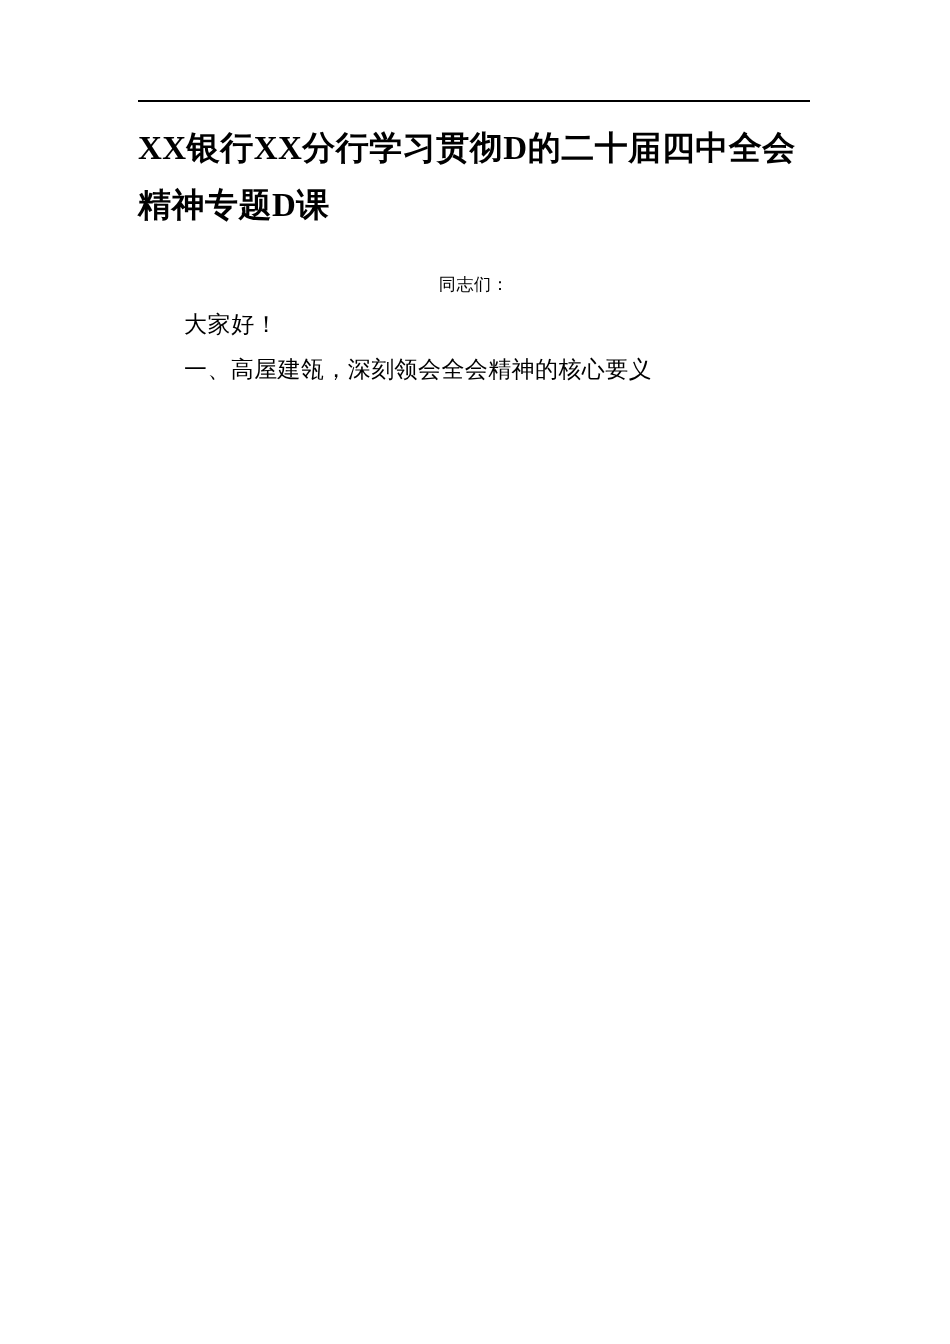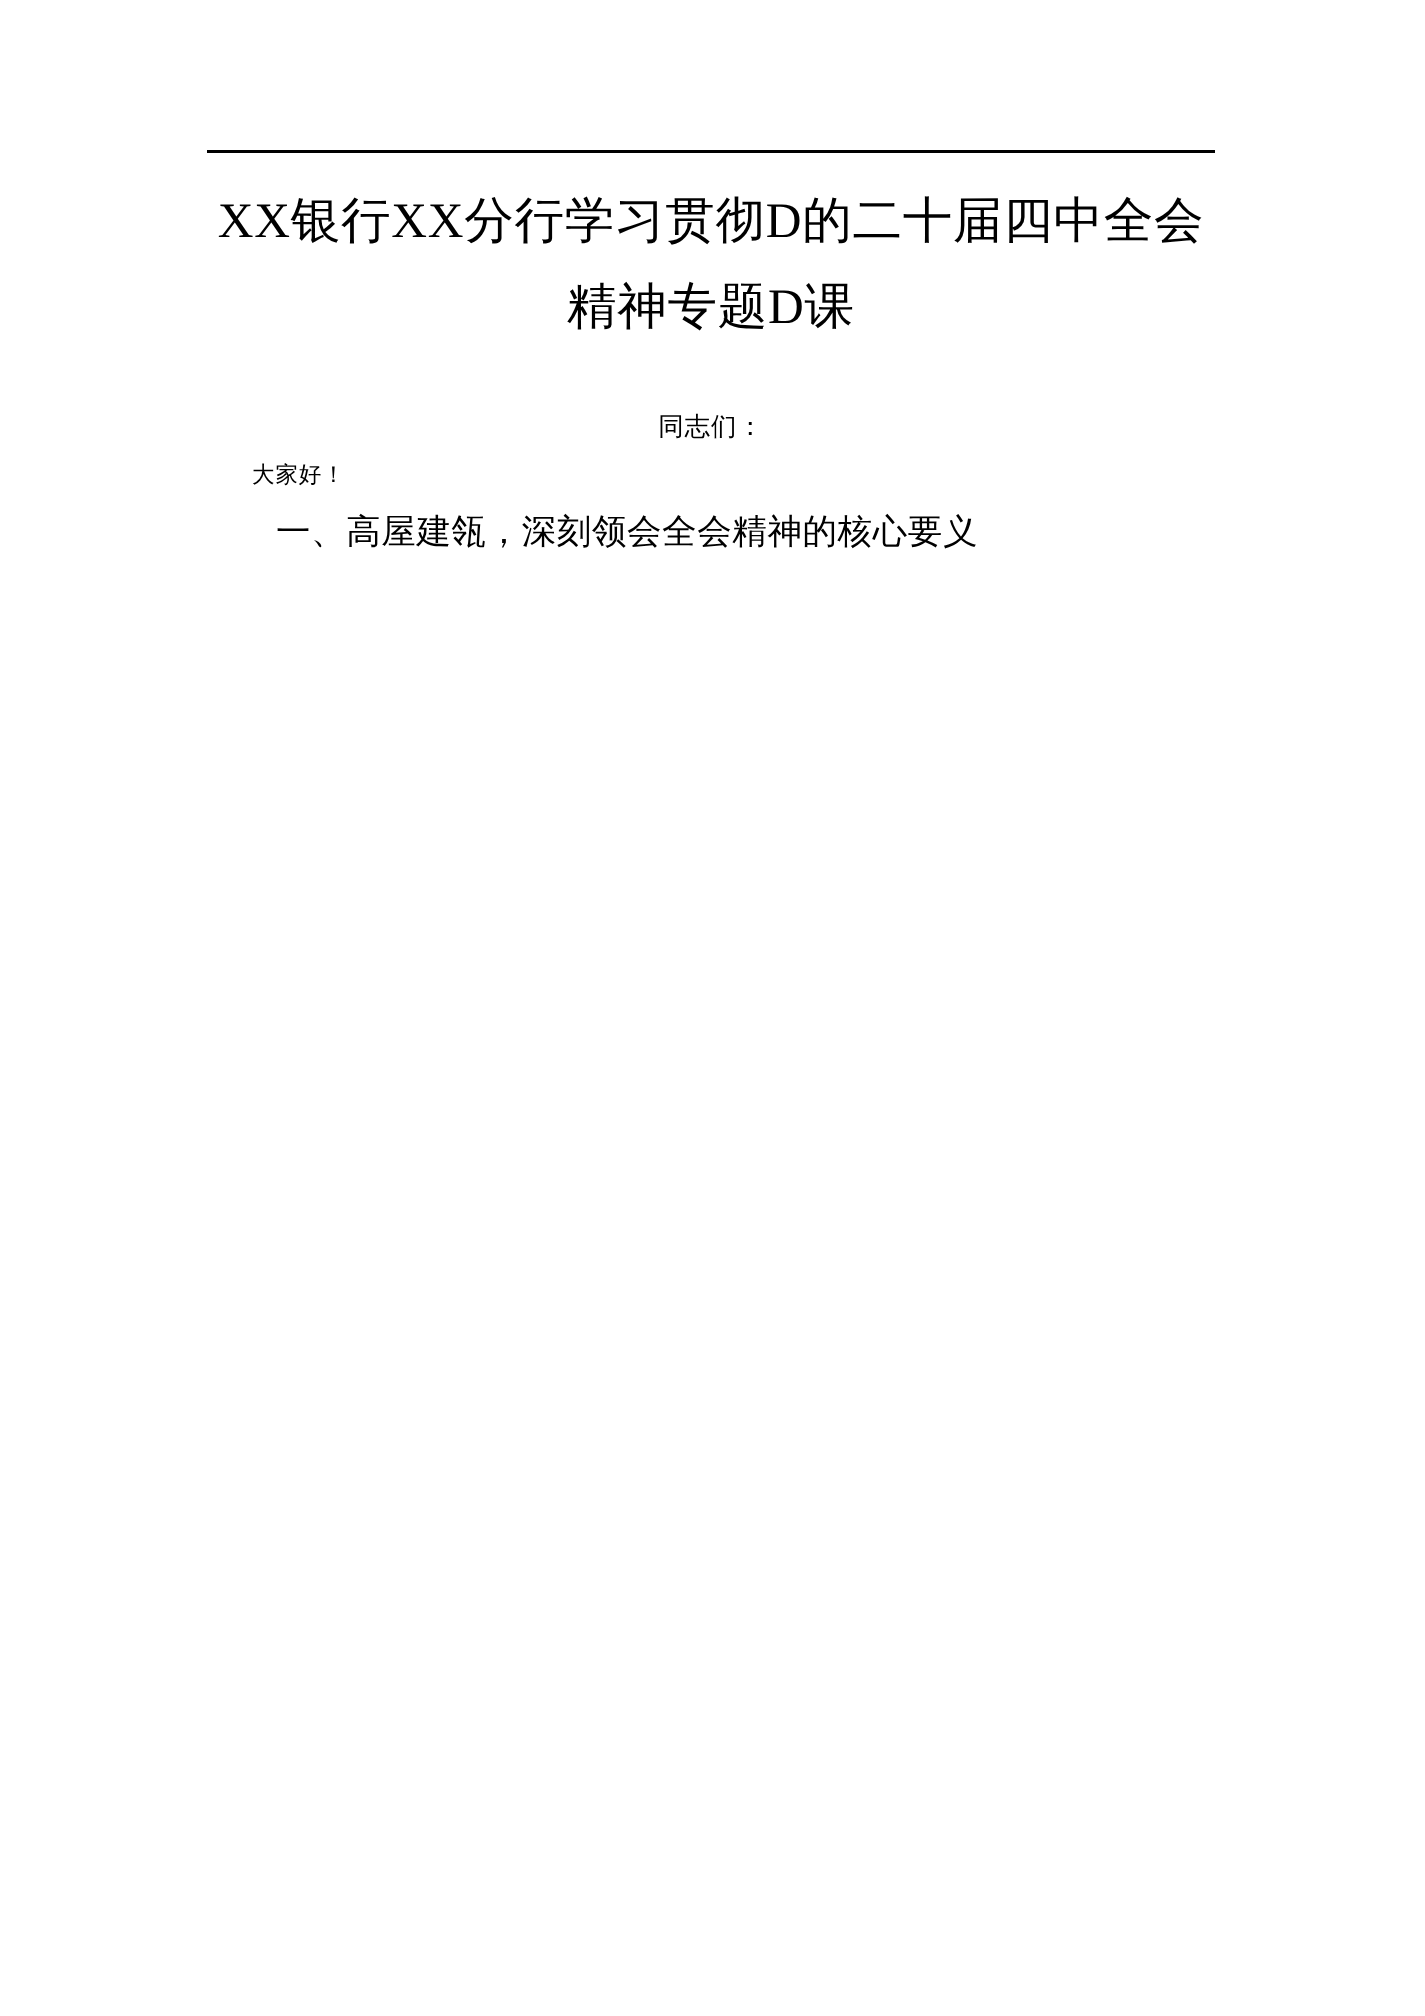--- a/index.html
+++ b/index.html
@@ -25,38 +25,37 @@
     width: 672px;
   }
   .top-rule {
     width: 100%;
     border-top: 2px solid #000000;
     margin: 0 0 18px 0;
     height: 0;
   }
   .doc-title {
     font-family: "Liberation Serif", "DejaVu Serif", serif;
-    font-weight: normal;
+    font-weight: bold;
     font-size: 33px;
     line-height: 1.72;
-    text-align: center;
     letter-spacing: 0.5px;
     margin: 0 0 34px 0;
     color: #000000;
   }
   .salutation {
     font-size: 17px;
     line-height: 1.95;
     margin: 0 0 2px 0;
     text-indent: 0;
     letter-spacing: 0.6px;
     text-align: center;
   }
   p.body-para {
-    font-size: 15px;
+    font-size: 23px;
     line-height: 1.95;
     margin: 0;
     text-indent: 2em;
     text-align: justify;
     text-justify: inter-ideograph;
     letter-spacing: 0.6px;
   }
   p.heading-para {
     font-size: 23px;
     line-height: 1.95;

